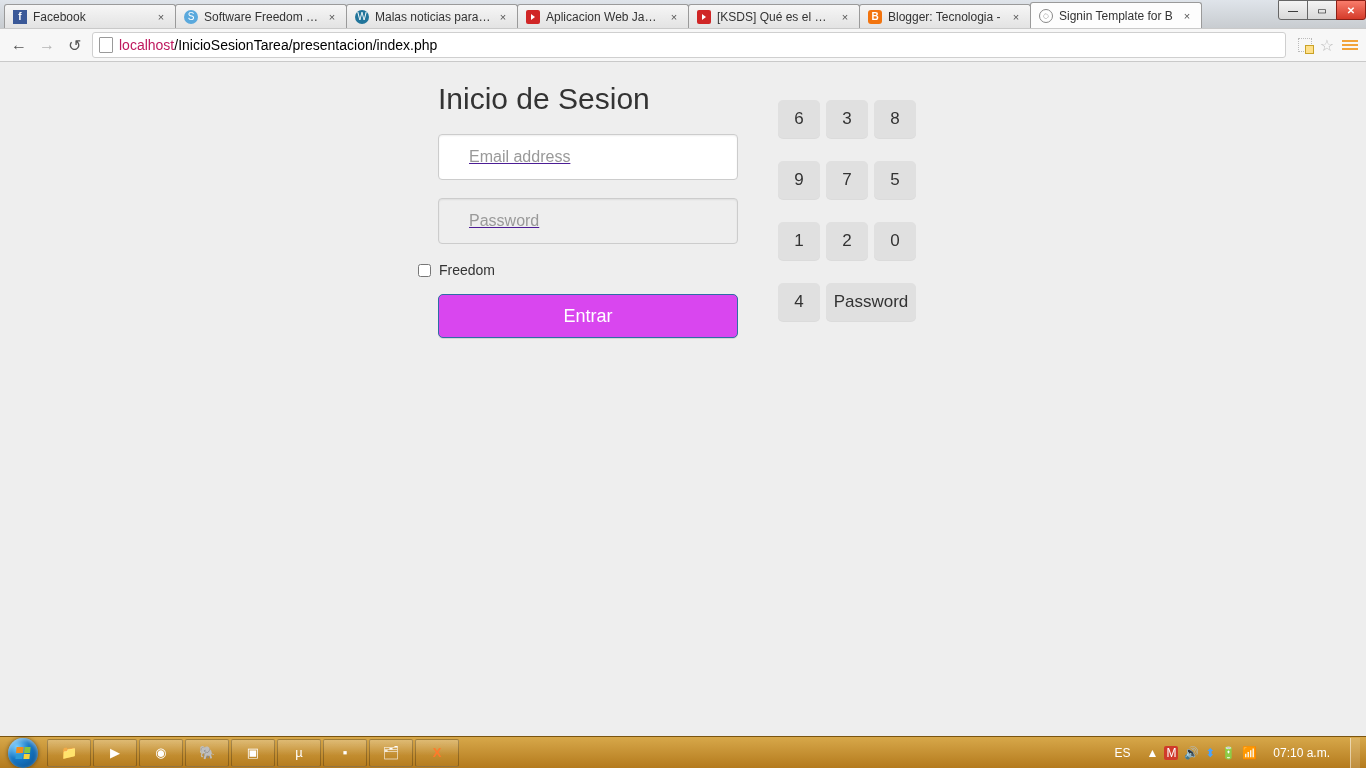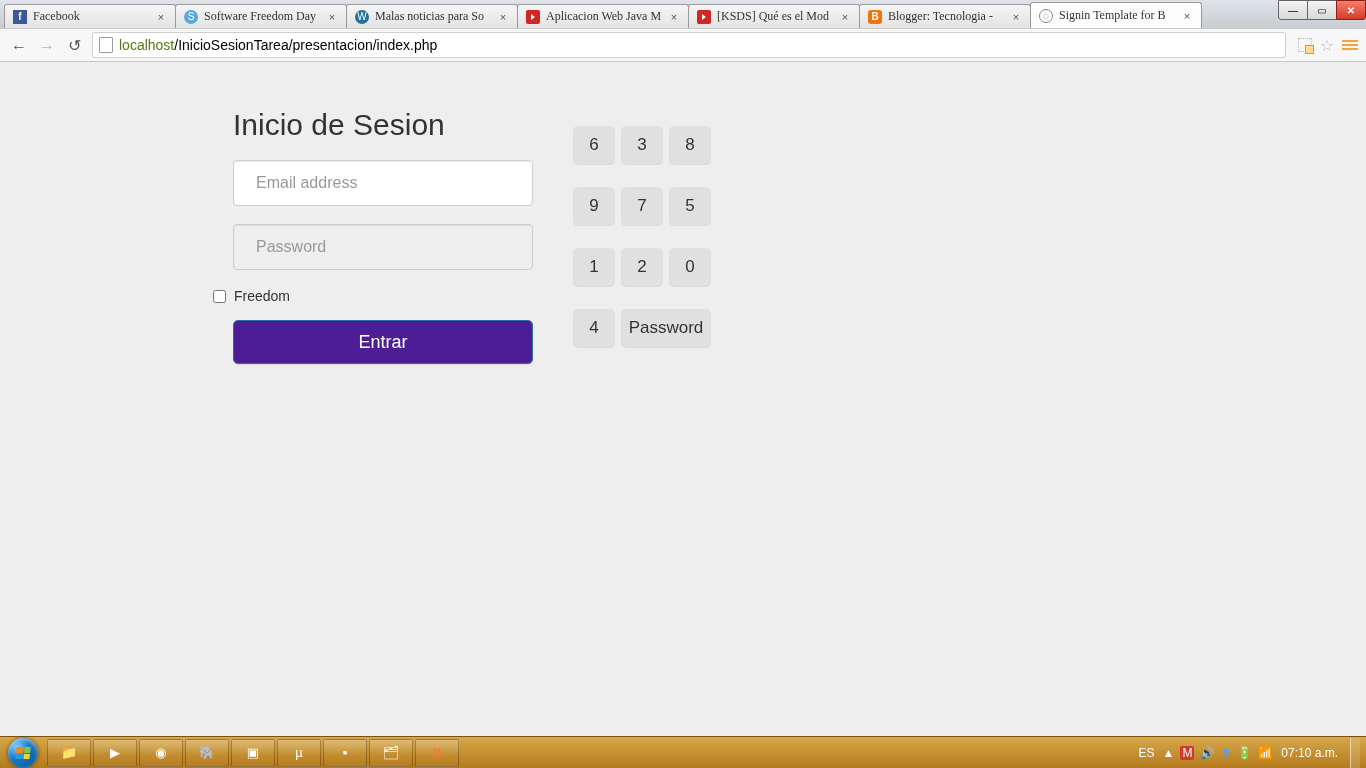--- a/index.html
+++ b/index.html
@@ -4,65 +4,65 @@
 <style>
   * { box-sizing: border-box; margin: 0; padding: 0; }
   html, body { width: 1366px; height: 768px; overflow: hidden; font-family: "Segoe UI", Tahoma, sans-serif; }
   body { background: #e9e9e9; display: flex; flex-direction: column; }
 
   
   .chrome { display:flex; flex-direction:column; }
   .tab-strip { height:28px; background:linear-gradient(to bottom,#dfe4ea 0%, #c8ccd0 100%); display:flex; align-items:flex-end; padding:0 4px; position:relative; }
   .tab { height:24px; display:flex; align-items:center; gap:6px; padding:0 8px; font-size:12px; color:#333; border:1px solid #9a9a9a; border-bottom:none; border-radius:3px 3px 0 0; background:linear-gradient(to bottom,#f6f6f6,#e3e3e3); max-width:172px; min-width:172px; margin-right:-1px; overflow:hidden; white-space:nowrap; position:relative; }
   .tab.active { background:#fdfdfd; height:26px; z-index:2;}
-  .tab .tab-title { flex:1; overflow:hidden; text-overflow:ellipsis;font-family:Liberation Serif, serif;}
+  .tab .tab-title { flex:1; overflow:hidden; text-overflow:ellipsis;}
   .tab .favicon { width:14px; height:14px; display:flex; align-items:center; justify-content:center; font-size:10px;}
   .tab .close { width:12px; height:12px; font-size:11px; color:#555; line-height:12px; text-align:center;}
   .win-controls { position:absolute; right:0; top:0; display:flex; height:20px;}
   .win-btn { width:30px; height:20px; border:1px solid #666; margin-left:-1px; font-size:10px; display:flex; align-items:center; justify-content:center; }
   .win-btn.min{ background:linear-gradient(#f4f4f4,#d9d9d9); border-radius:0 0 0 3px;}
   .win-btn.max{ background:linear-gradient(#f4f4f4,#d9d9d9);}
   .win-btn.close-win{ background:linear-gradient(#f97c6b,#d43b2a); color:#fff; border-radius:0 0 3px 0; border-color:#8b2016; font-weight:bold;}
   .addr-bar { height:34px; background:#f7f7f7; border-top:1px solid #c9c9c9; border-bottom:1px solid #c9c9c9; display:flex; align-items:center; padding:0 8px; gap:6px;}
   .nav-btn { width:22px; height:22px; display:flex; align-items:center; justify-content:center; color:#555; font-size:16px;}
   .nav-btn.disabled{ color:#b5b5b5;}
   .omnibox { flex:1; height:26px; border:1px solid #cfcfcf; border-radius:3px; background:#fff; display:flex; align-items:center; padding:0 6px; gap:6px;}
   .omnibox .doc-icon{ width:14px; height:16px; border:1px solid #9a9a9a; border-radius:1px; position:relative;}
   .omnibox .url{ font-size:14px; color:#222;}
-  .omnibox .url .host{ color:#4d7c0f;}
+  .omnibox .url .host{ color:#be185d;}
   .omnibox .url .path{ color:#000000;}
   .right-controls { display:flex; align-items:center; gap:8px; margin-left:6px;}
   .star{ color:#bbb; font-size:16px;}
   .hamburger{ width:16px; display:flex; flex-direction:column; gap:2px;}
   .hamburger span{ height:2px; background:#f2a33a; display:block;}
 
   
   .viewport { flex:1; background:#eeeeee; position:relative; }
-  .center-wrap { width:900px; margin:46px auto 0; display:flex; gap:40px; }
+  .center-wrap { width:900px; margin:20px auto 0; display:flex; gap:40px; justify-content:center;}
   .form-col { width:300px;}
   h2.signin-title { font-size:30px; font-weight:400; color:#333; margin-bottom:18px;}
-  .form-control { width:100%; height:46px; border:1px solid #ccc; background:#fff; border-radius:4px; padding:0 22px; font-size:16px; color:#7f1d1d; box-shadow: inset 0 1px 2px rgba(0,0,0,0.07); margin-bottom:18px;}
+  .form-control { width:100%; height:46px; border:1px solid #ccc; background:#fff; border-radius:4px; padding:0 30px; font-size:16px; color:#4c1d95; box-shadow: inset 0 1px 2px rgba(0,0,0,0.07); margin-bottom:18px;text-decoration:underline;}
   .form-control.pwd { background:#eeeeee;}
   .form-control::placeholder { color:#999; }
   .check-row { display:flex; align-items:center; gap:8px; margin:0 0 16px -20px; font-size:14px; color:#333;}
-  .btn-primary { width:100%; height:44px; border:1px solid #2e6da4; border-radius:5px; background:#4c1d95; color:#fff; font-size:18px; cursor:pointer; box-shadow:0 1px 0 rgba(0,0,0,0.1);}
+  .btn-primary { width:100%; height:44px; border:1px solid #2e6da4; border-radius:5px; background:#d946ef; color:#fff; font-size:18px; cursor:pointer; box-shadow:0 1px 0 rgba(0,0,0,0.1);}
 
   .keypad { width:150px; display:flex; flex-wrap:wrap; gap:6px; margin-top:18px;}
   .key { width:42px; height:38px; background:#e0e0e0; border-radius:5px; display:flex; align-items:center; justify-content:center; font-size:17px; color:#333; cursor:pointer; box-shadow:0 1px 0 rgba(0,0,0,0.08);}
   .key.wide { width:90px;}
 
   
   .taskbar { height:32px; background:linear-gradient(to bottom,#d7a84a 0%, #b47a1d 100%); border-top:1px solid #7a5410; display:flex; align-items:center; justify-content:space-between; padding:0 6px 0 0;}
   .task-left { display:flex; align-items:center; height:100%;}
   .start-orb { width:46px; height:32px; display:flex; align-items:center; justify-content:center;}
   .orb { width:30px; height:30px; border-radius:50%; background:radial-gradient(circle at 30% 30%, #7ad0ff 0%, #1678c8 40%, #0a4c86 100%); box-shadow:0 0 4px rgba(0,0,0,0.5), inset 0 2px 4px rgba(255,255,255,0.5); display:flex; align-items:center; justify-content:center;}
   .orb-flag{ width:14px; height:12px; display:grid; grid-template-columns:1fr 1fr; grid-template-rows:1fr 1fr; gap:1px; transform:skewX(-6deg);}
   .orb-flag div:nth-child(1){background:#f08c1b;} .orb-flag div:nth-child(2){background:#84c441;} .orb-flag div:nth-child(3){background:#2e9bd6;} .orb-flag div:nth-child(4){background:#f6d23b;}
   .task-btn { width:44px; height:28px; margin:0 1px; border:1px solid rgba(0,0,0,0.25); border-radius:2px; background:linear-gradient(to bottom, rgba(255,255,255,0.25), rgba(255,255,255,0) 60%); display:flex; align-items:center; justify-content:center; color:#fff; font-size:13px;}
-  .task-right { display:flex; align-items:center; gap:8px; color:#fff; font-size:12px;}
+  .task-right { display:flex; align-items:center; gap:16px; color:#fff; font-size:12px;}
   .tray-icons { display:flex; align-items:center; gap:6px;}
   .tray-icons span{ font-size:12px; }
   .show-desktop{ width:10px; height:30px; border-left:1px solid rgba(255,255,255,0.5); background:rgba(255,255,255,0.15); margin-left:4px;}
 
   
   .fav-fb{ width:14px;height:14px;background:#3b5998;color:#fff;font-weight:bold;font-size:10px;display:flex;align-items:center;justify-content:center;}
   .fav-sfd{ width:14px;height:14px;border-radius:50%;background:#5aa9dd;color:#fff;font-size:10px;display:flex;align-items:center;justify-content:center;}
   .fav-wp{ width:14px;height:14px;border-radius:50%;background:#21759b;color:#fff;font-size:8px;display:flex;align-items:center;justify-content:center;}
   .fav-yt{ width:14px;height:10px;border-radius:2px;background:#d02626;display:flex;align-items:center;justify-content:center;}
   .fav-yt::after{content:"";border-left:4px solid #fff;border-top:3px solid transparent;border-bottom:3px solid transparent;}

